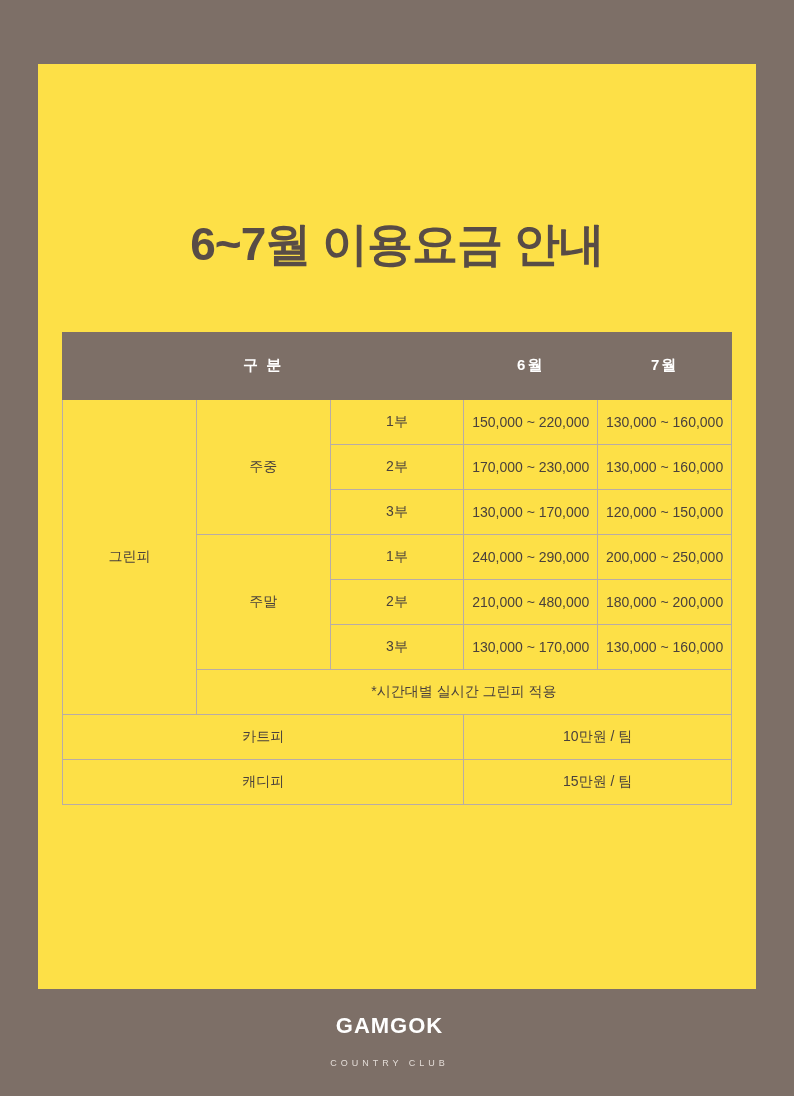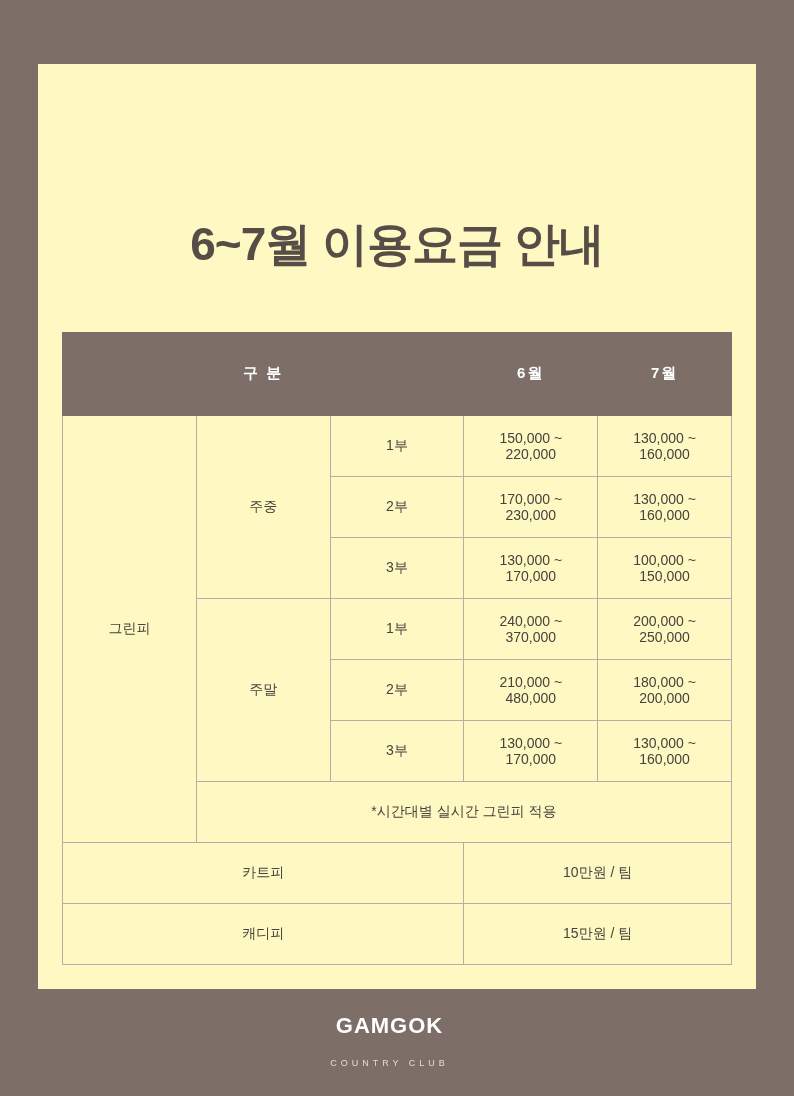--- a/index.html
+++ b/index.html
@@ -12,21 +12,21 @@
     background: #7d6f67;
     font-family: "Liberation Sans", sans-serif;
     overflow: hidden;
   }
   .poster {
     position: absolute;
     left: 38px;
     top: 64px;
     width: 718px;
     height: 925px;
-    background: #fef9c3;
+    background: #fde047;
   }
   .title {
     text-align: center;
     font-size: 46px;
     font-weight: bold;
     color: #584c46;
     letter-spacing: -1px;
     margin-top: 155px;
     line-height: 1.1;
   }
@@ -36,21 +36,21 @@
     margin-top: 62px;
     width: 670px;
     table-layout: fixed;
   }
   table.rates td, table.rates th {
     border: 1px solid #b8aca6;
     text-align: center;
     color: #4a413c;
     font-size: 14px;
     font-weight: normal;
-    padding: 12px;
+    padding: 4px;
     height: 36px;
   }
   table.rates thead th {
     background: #7d6f67;
     color: #ffffff;
     font-size: 15px;
     font-weight: bold;
     height: 58px;
     border: 1px solid #7d6f67;
     letter-spacing: 2px;
@@ -136,27 +136,27 @@
         <td>130,000 ~ 160,000</td>
       </tr>
       <tr>
         <td class="part-cell">2부</td>
         <td>170,000 ~ 230,000</td>
         <td>130,000 ~ 160,000</td>
       </tr>
       <tr>
         <td class="part-cell">3부</td>
         <td>130,000 ~ 170,000</td>
-        <td>100,000 ~ 150,000</td>
+        <td>120,000 ~ 150,000</td>
       </tr>
 
       <tr>
         <td class="sub-cell" rowspan="3">주말</td>
         <td class="part-cell">1부</td>
-        <td>240,000 ~ 370,000</td>
+        <td>240,000 ~ 290,000</td>
         <td>200,000 ~ 250,000</td>
       </tr>
       <tr>
         <td class="part-cell">2부</td>
         <td>210,000 ~ 480,000</td>
         <td>180,000 ~ 200,000</td>
       </tr>
       <tr>
         <td class="part-cell">3부</td>
         <td>130,000 ~ 170,000</td>

